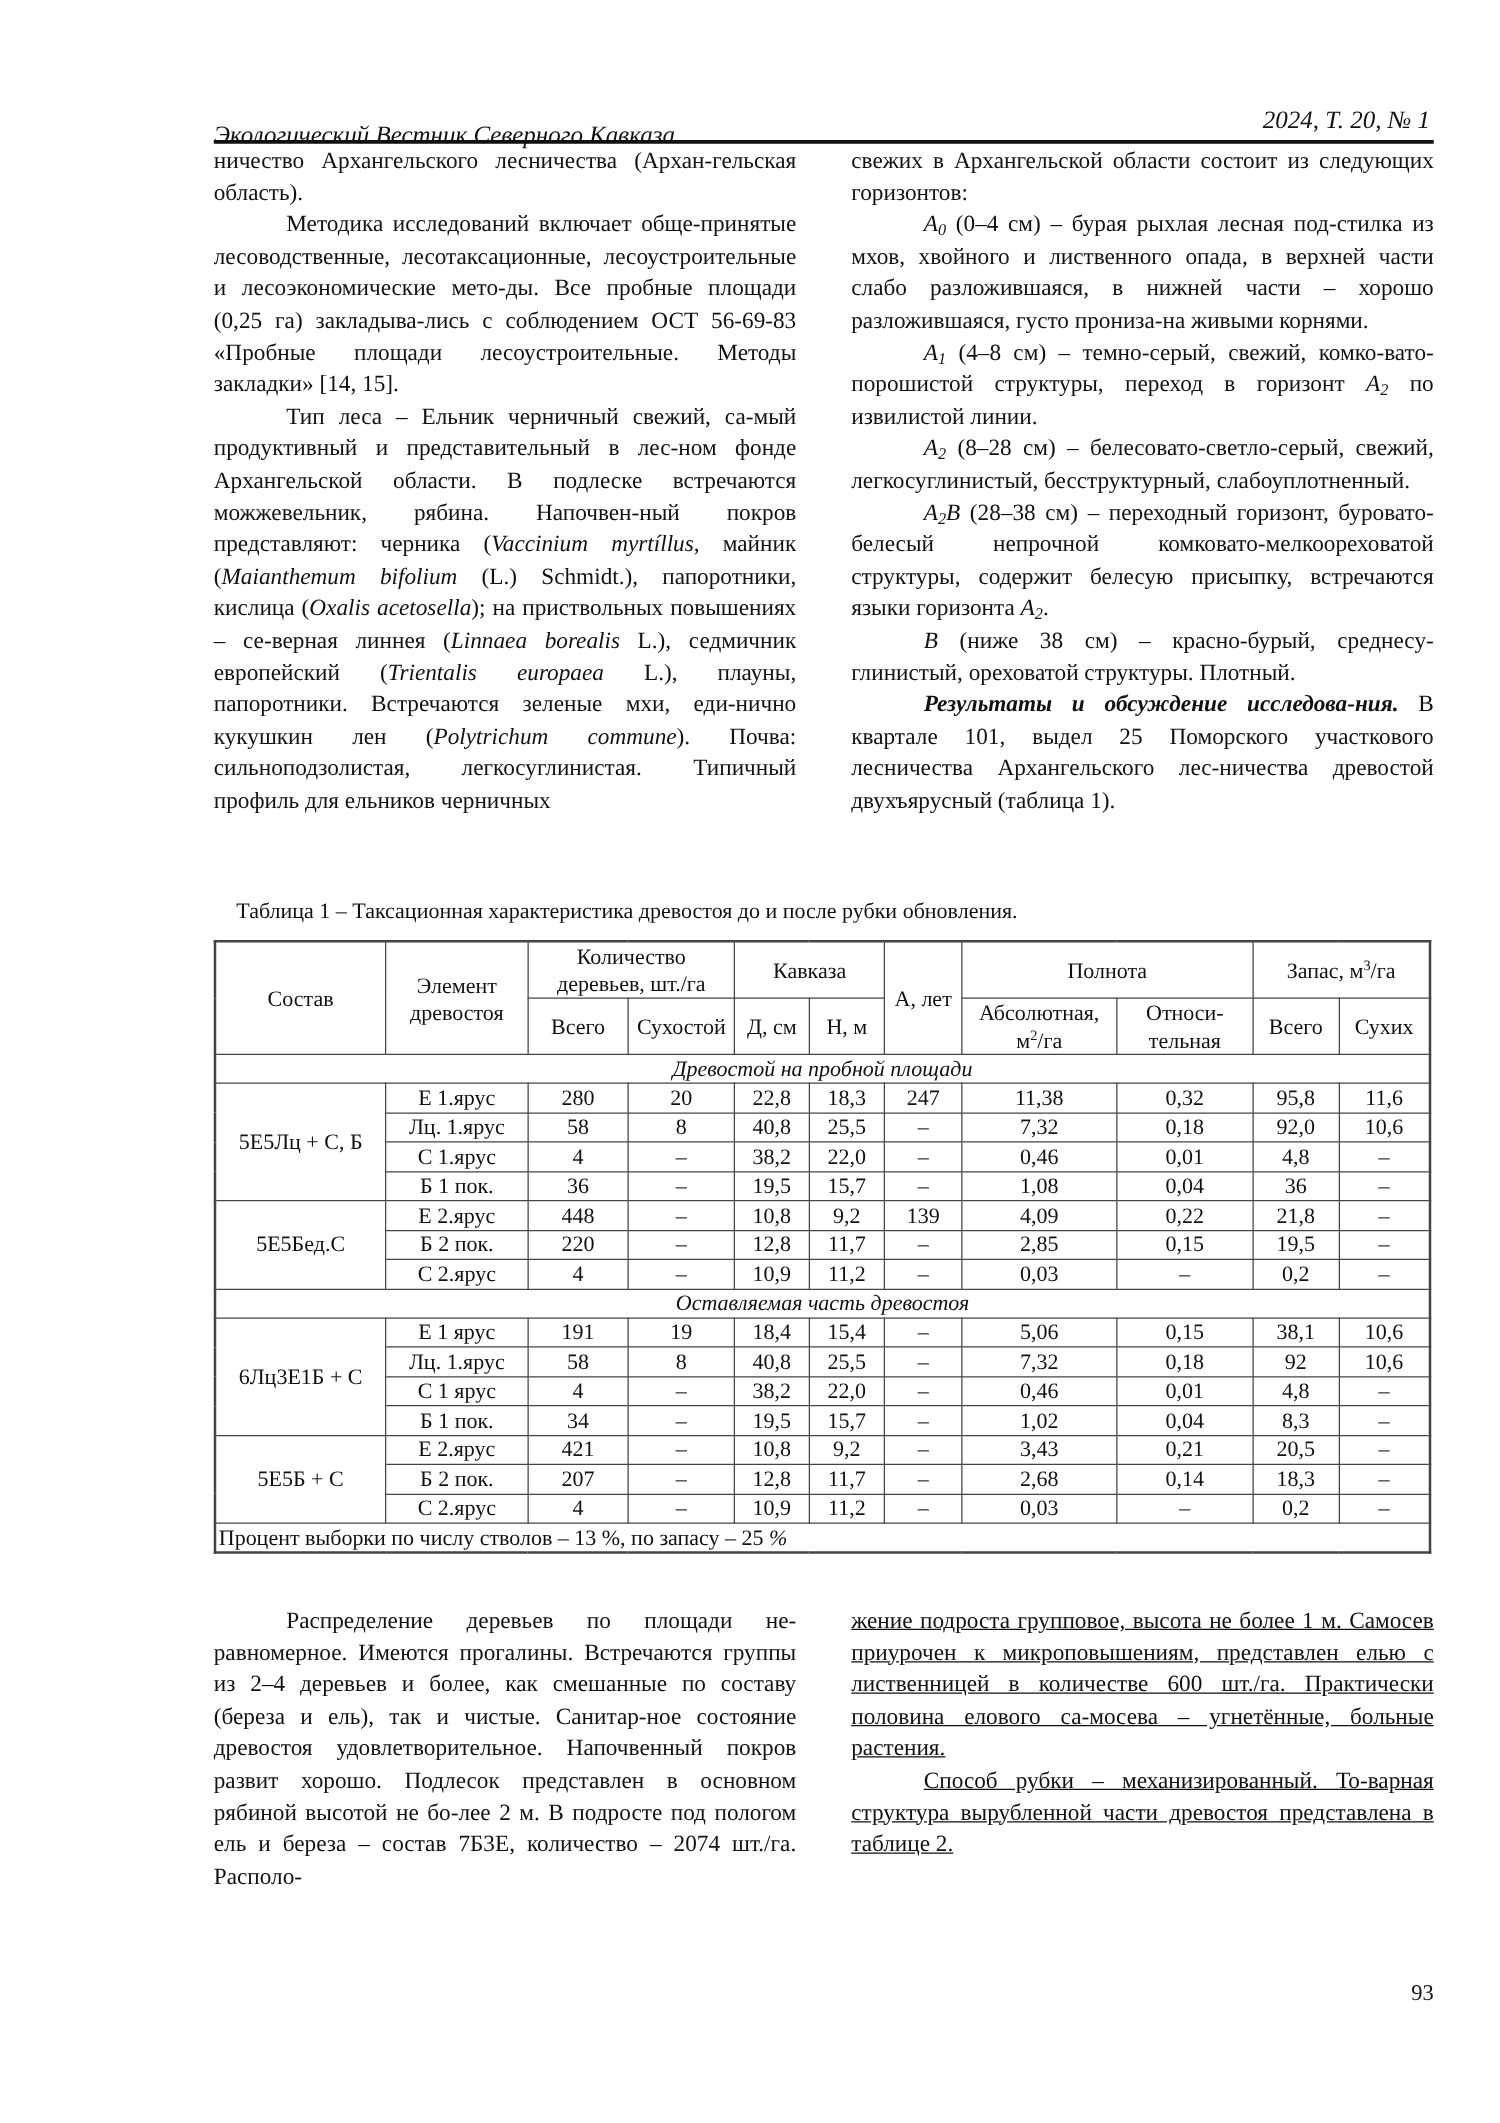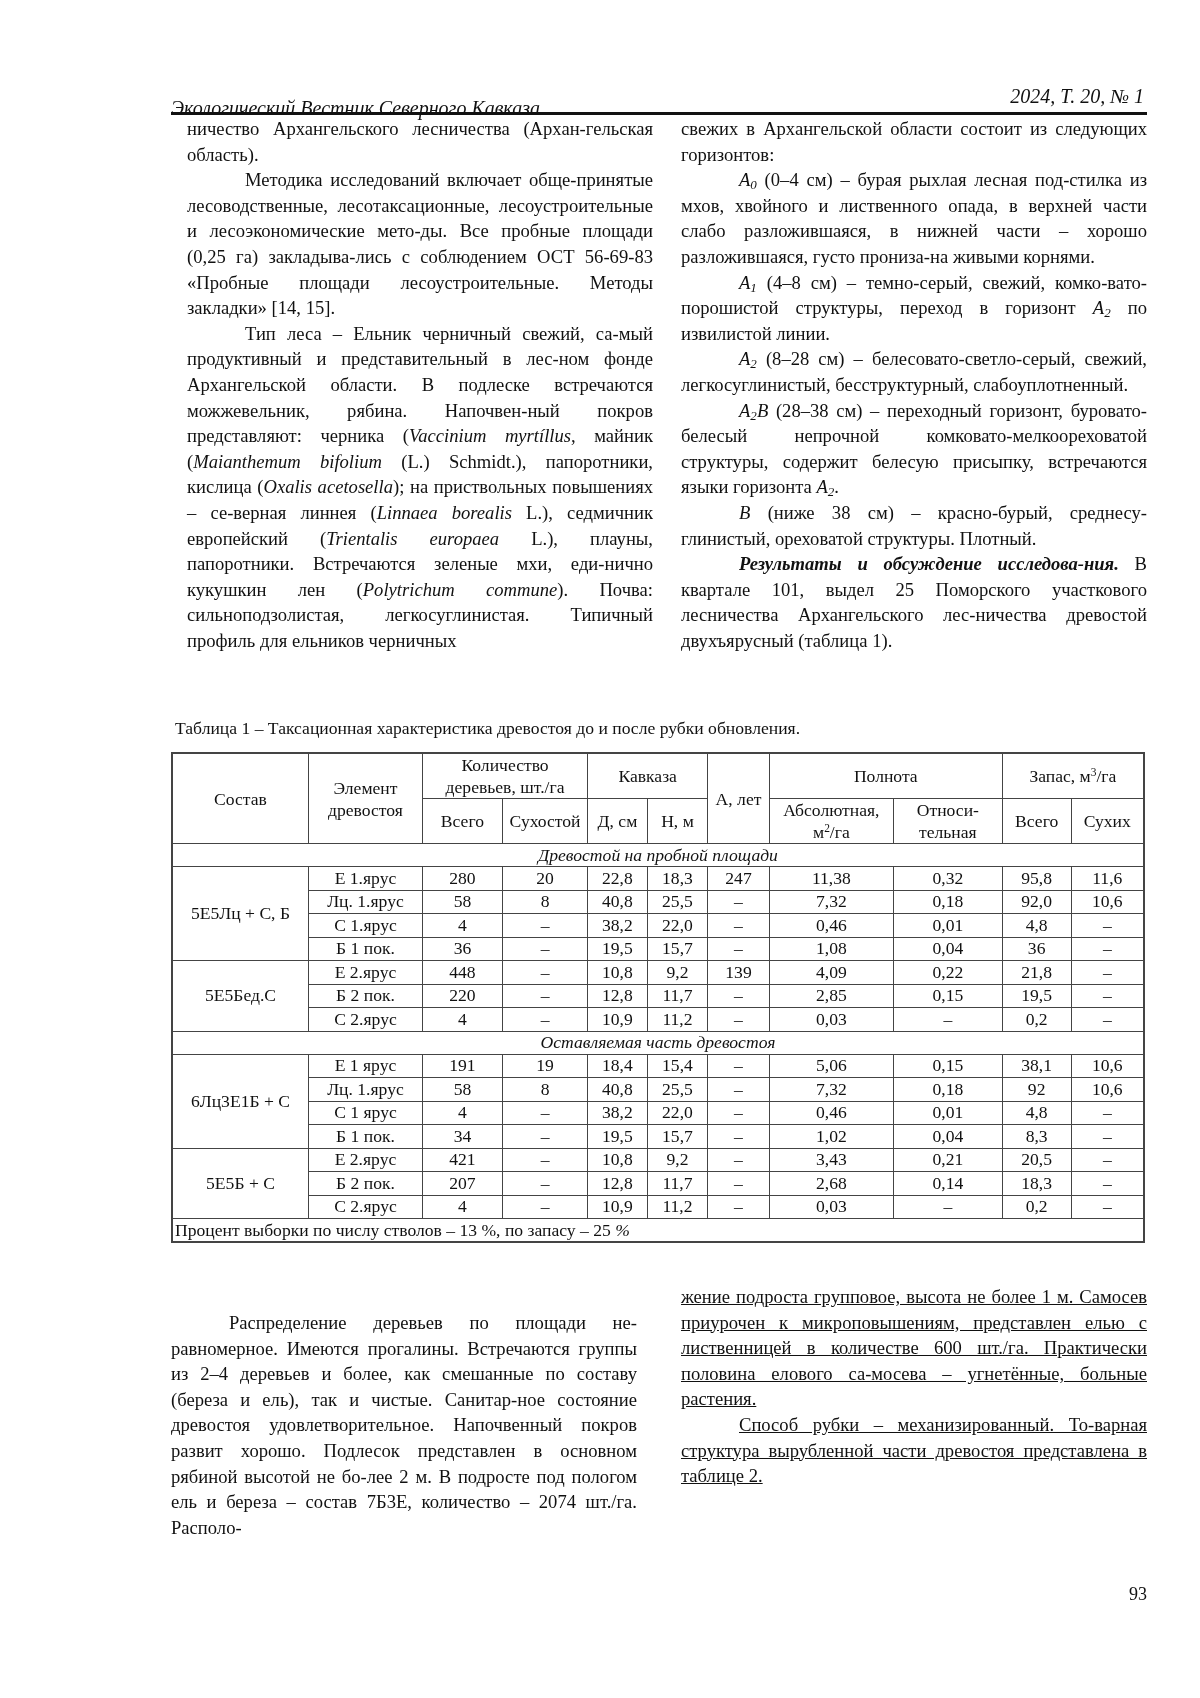--- a/index.html
+++ b/index.html
@@ -14,30 +14,30 @@
     font-style: italic; font-size: 20px; line-height: 28px;
   }
   .running-head .left { position: absolute; left: 0; top: 12px; }
   .running-head .right { position: absolute; right: 3px; top: 0; }
 
   .col {
     position: absolute; top: 116px; width: 466px;
     font-size: 18.6px; line-height: 25.6px; text-align: justify;
     hyphens: manual;
   }
-  .col.left { left: 0; margin-left: 16px; }
+  .col.left { left: 0; }
   .col.right { left: 510px; }
   .col p { margin: 0; text-indent: 0; }
   .col p.ind { text-indent: 58px; }
   .col i { font-style: italic; }
   .col b i, .col .bi { font-weight: bold; font-style: italic; }
   sub { font-size: 70%; vertical-align: -3px; line-height: 0; }
 
   .caption {
-    position: absolute; top: 717px; left: 4px; font-size: 17.6px; line-height: 22px;
+    position: absolute; top: 717px; left: 18px; font-size: 17.6px; line-height: 22px;
   }
 
   table.tx {
     position: absolute; top: 752px; left: 0; width: 974px;
     border-collapse: collapse; font-size: 17.6px; line-height: 21px;
     border: 2px solid #444;
   }
   table.tx td, table.tx th {
     border: 1.5px solid #444; padding: 0 2px; text-align: center;
     font-weight: normal; vertical-align: middle;
@@ -46,21 +46,21 @@
   table.tx tr.section td { text-align: center; height: 22px; font-style: italic; }
   table.tx tr.footer td { text-align: left; padding-left: 2px; height: 22px; }
   table.tx tr.data td { height: 22.5px; padding-top: 0; padding-bottom: 0; }
   .footer-italic { font-style: italic; }
   sup { font-size: 65%; vertical-align: 6px; line-height: 0; }
 
   .bottom-col {
     position: absolute; top: 1284px; width: 466px;
     font-size: 18.6px; line-height: 25.6px; text-align: justify;
   }
-  .bottom-col.left { left: 0; margin-top: 26px; }
+  .bottom-col.left { left: 0; }
   .bottom-col.right { left: 510px; text-decoration: underline; }
   .bottom-col p { margin: 0; }
   .bottom-col p.ind { text-indent: 58px; }
 
   .page-number {
     position: absolute; top: 1584px; left: 0; width: 976px; text-align: right;
     font-size: 18px;
   }
 </style>
 </head>

